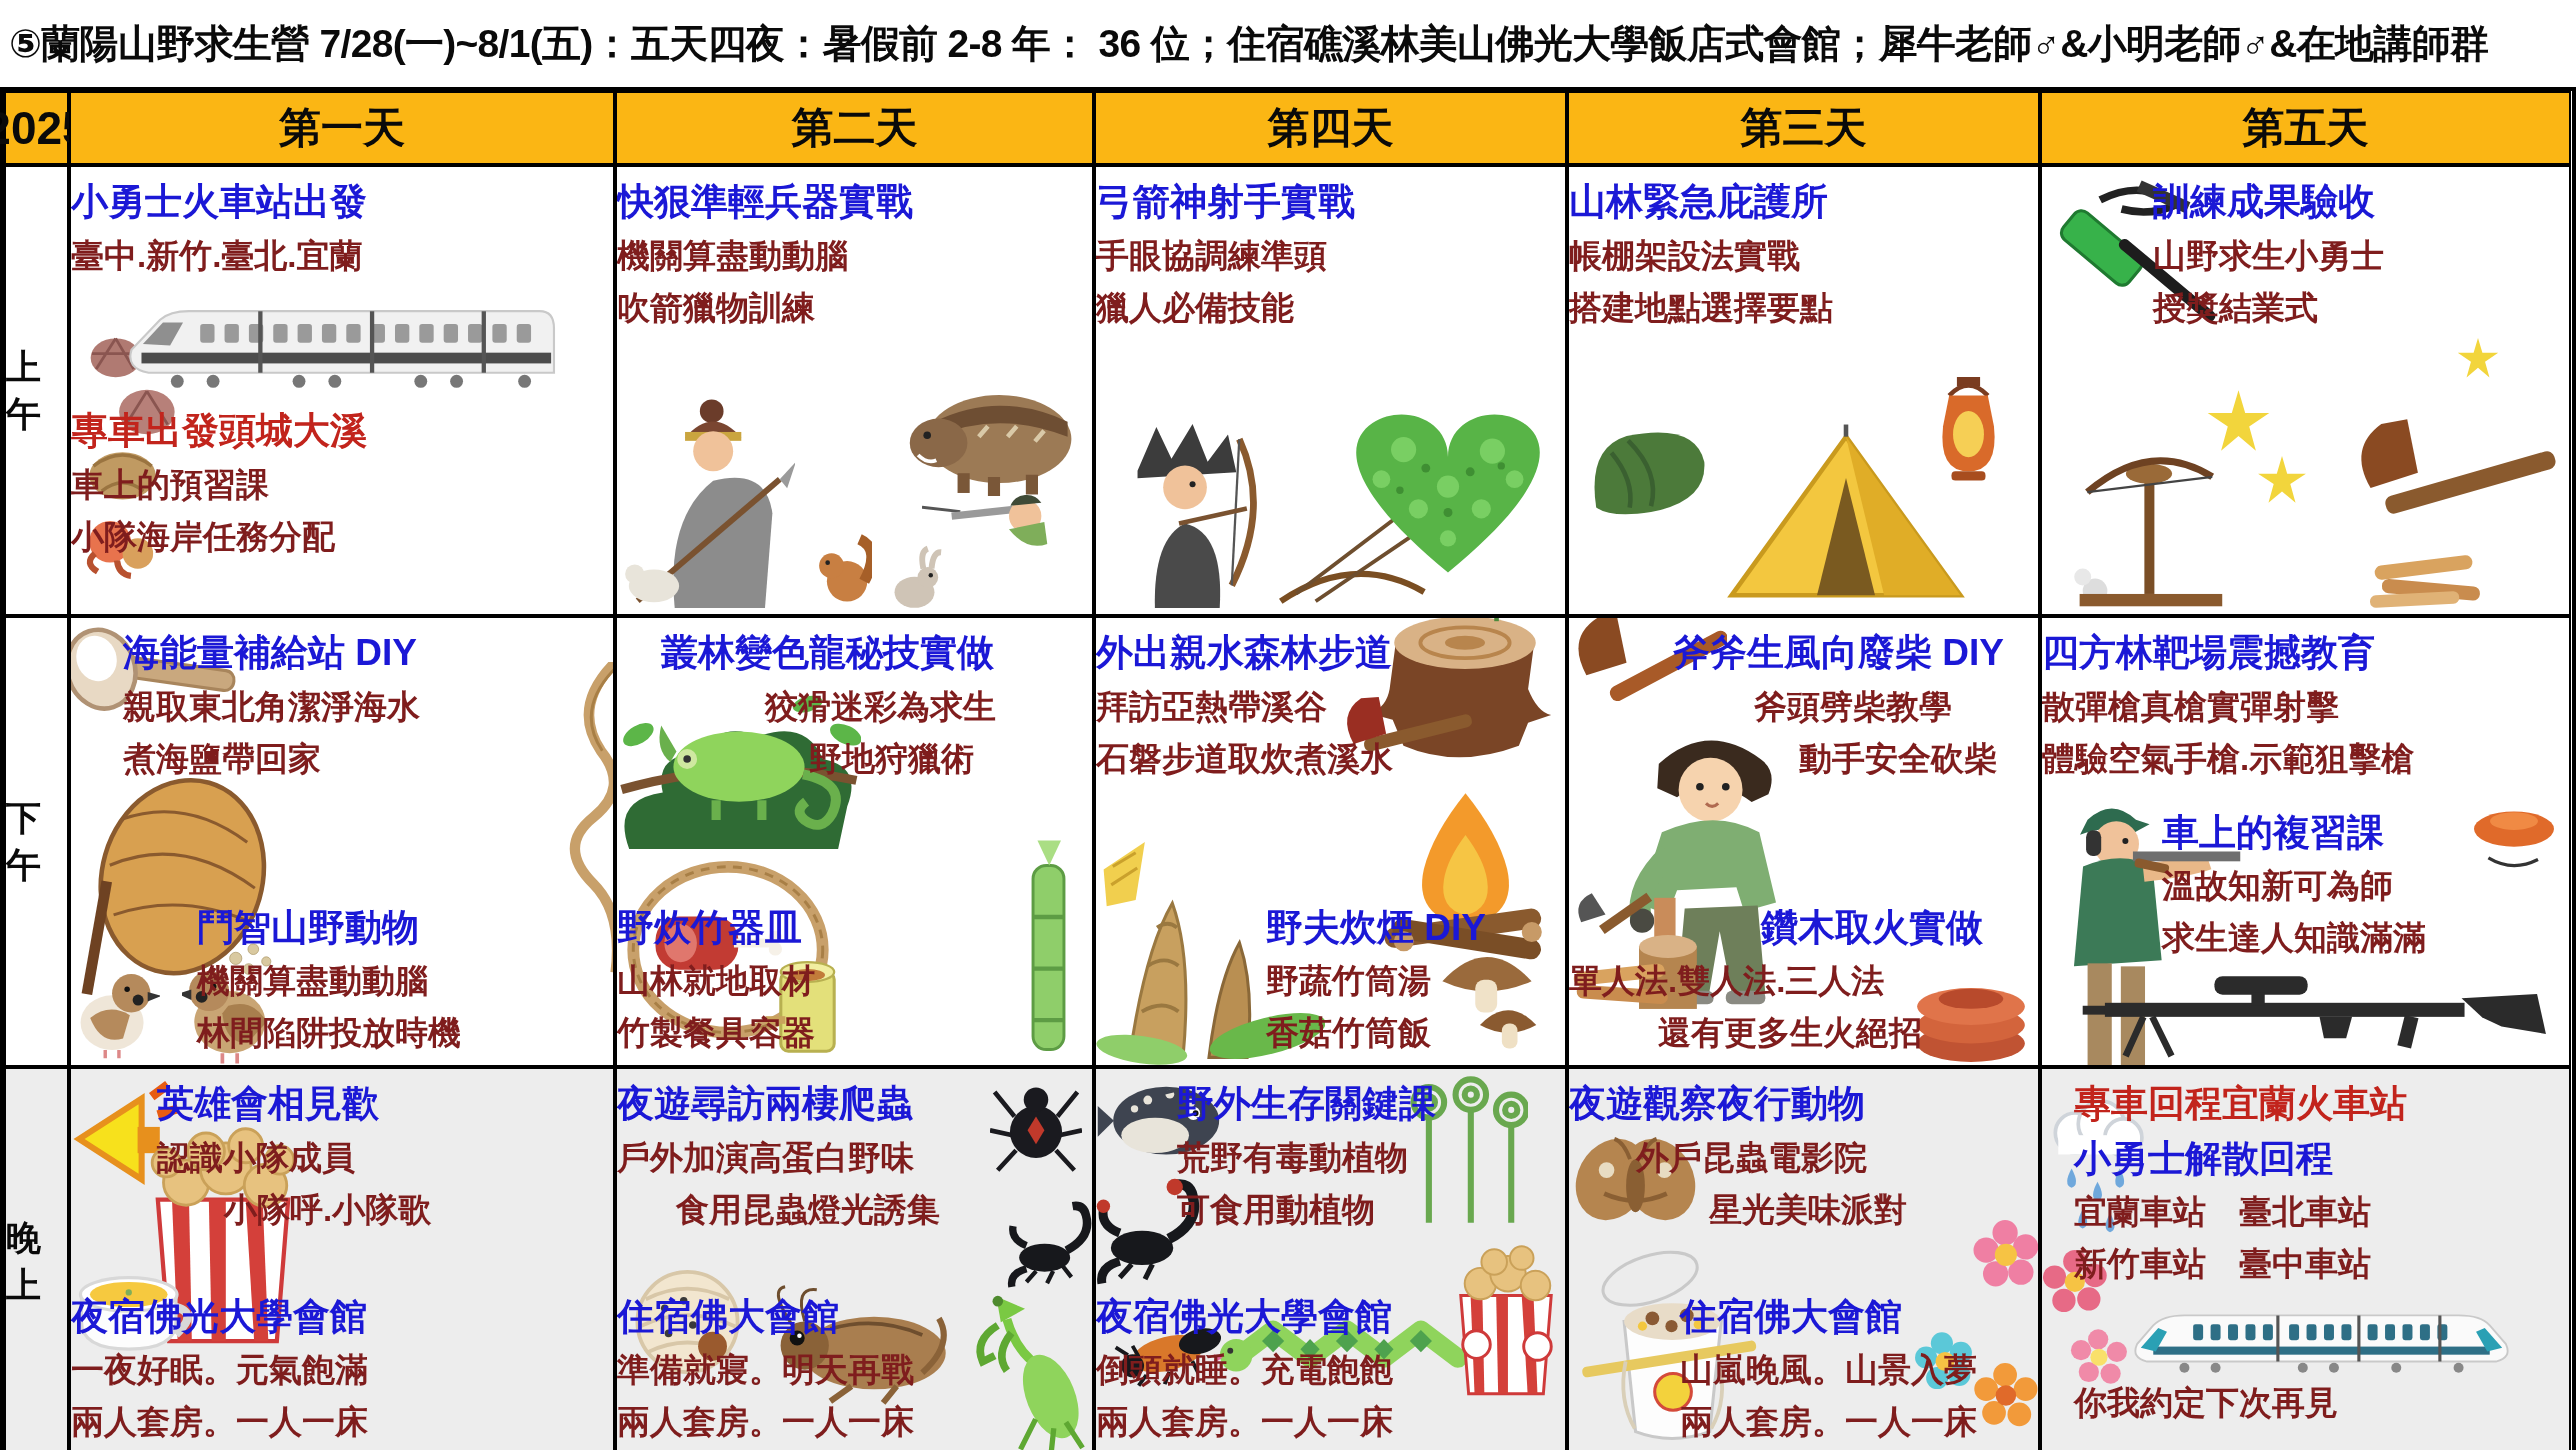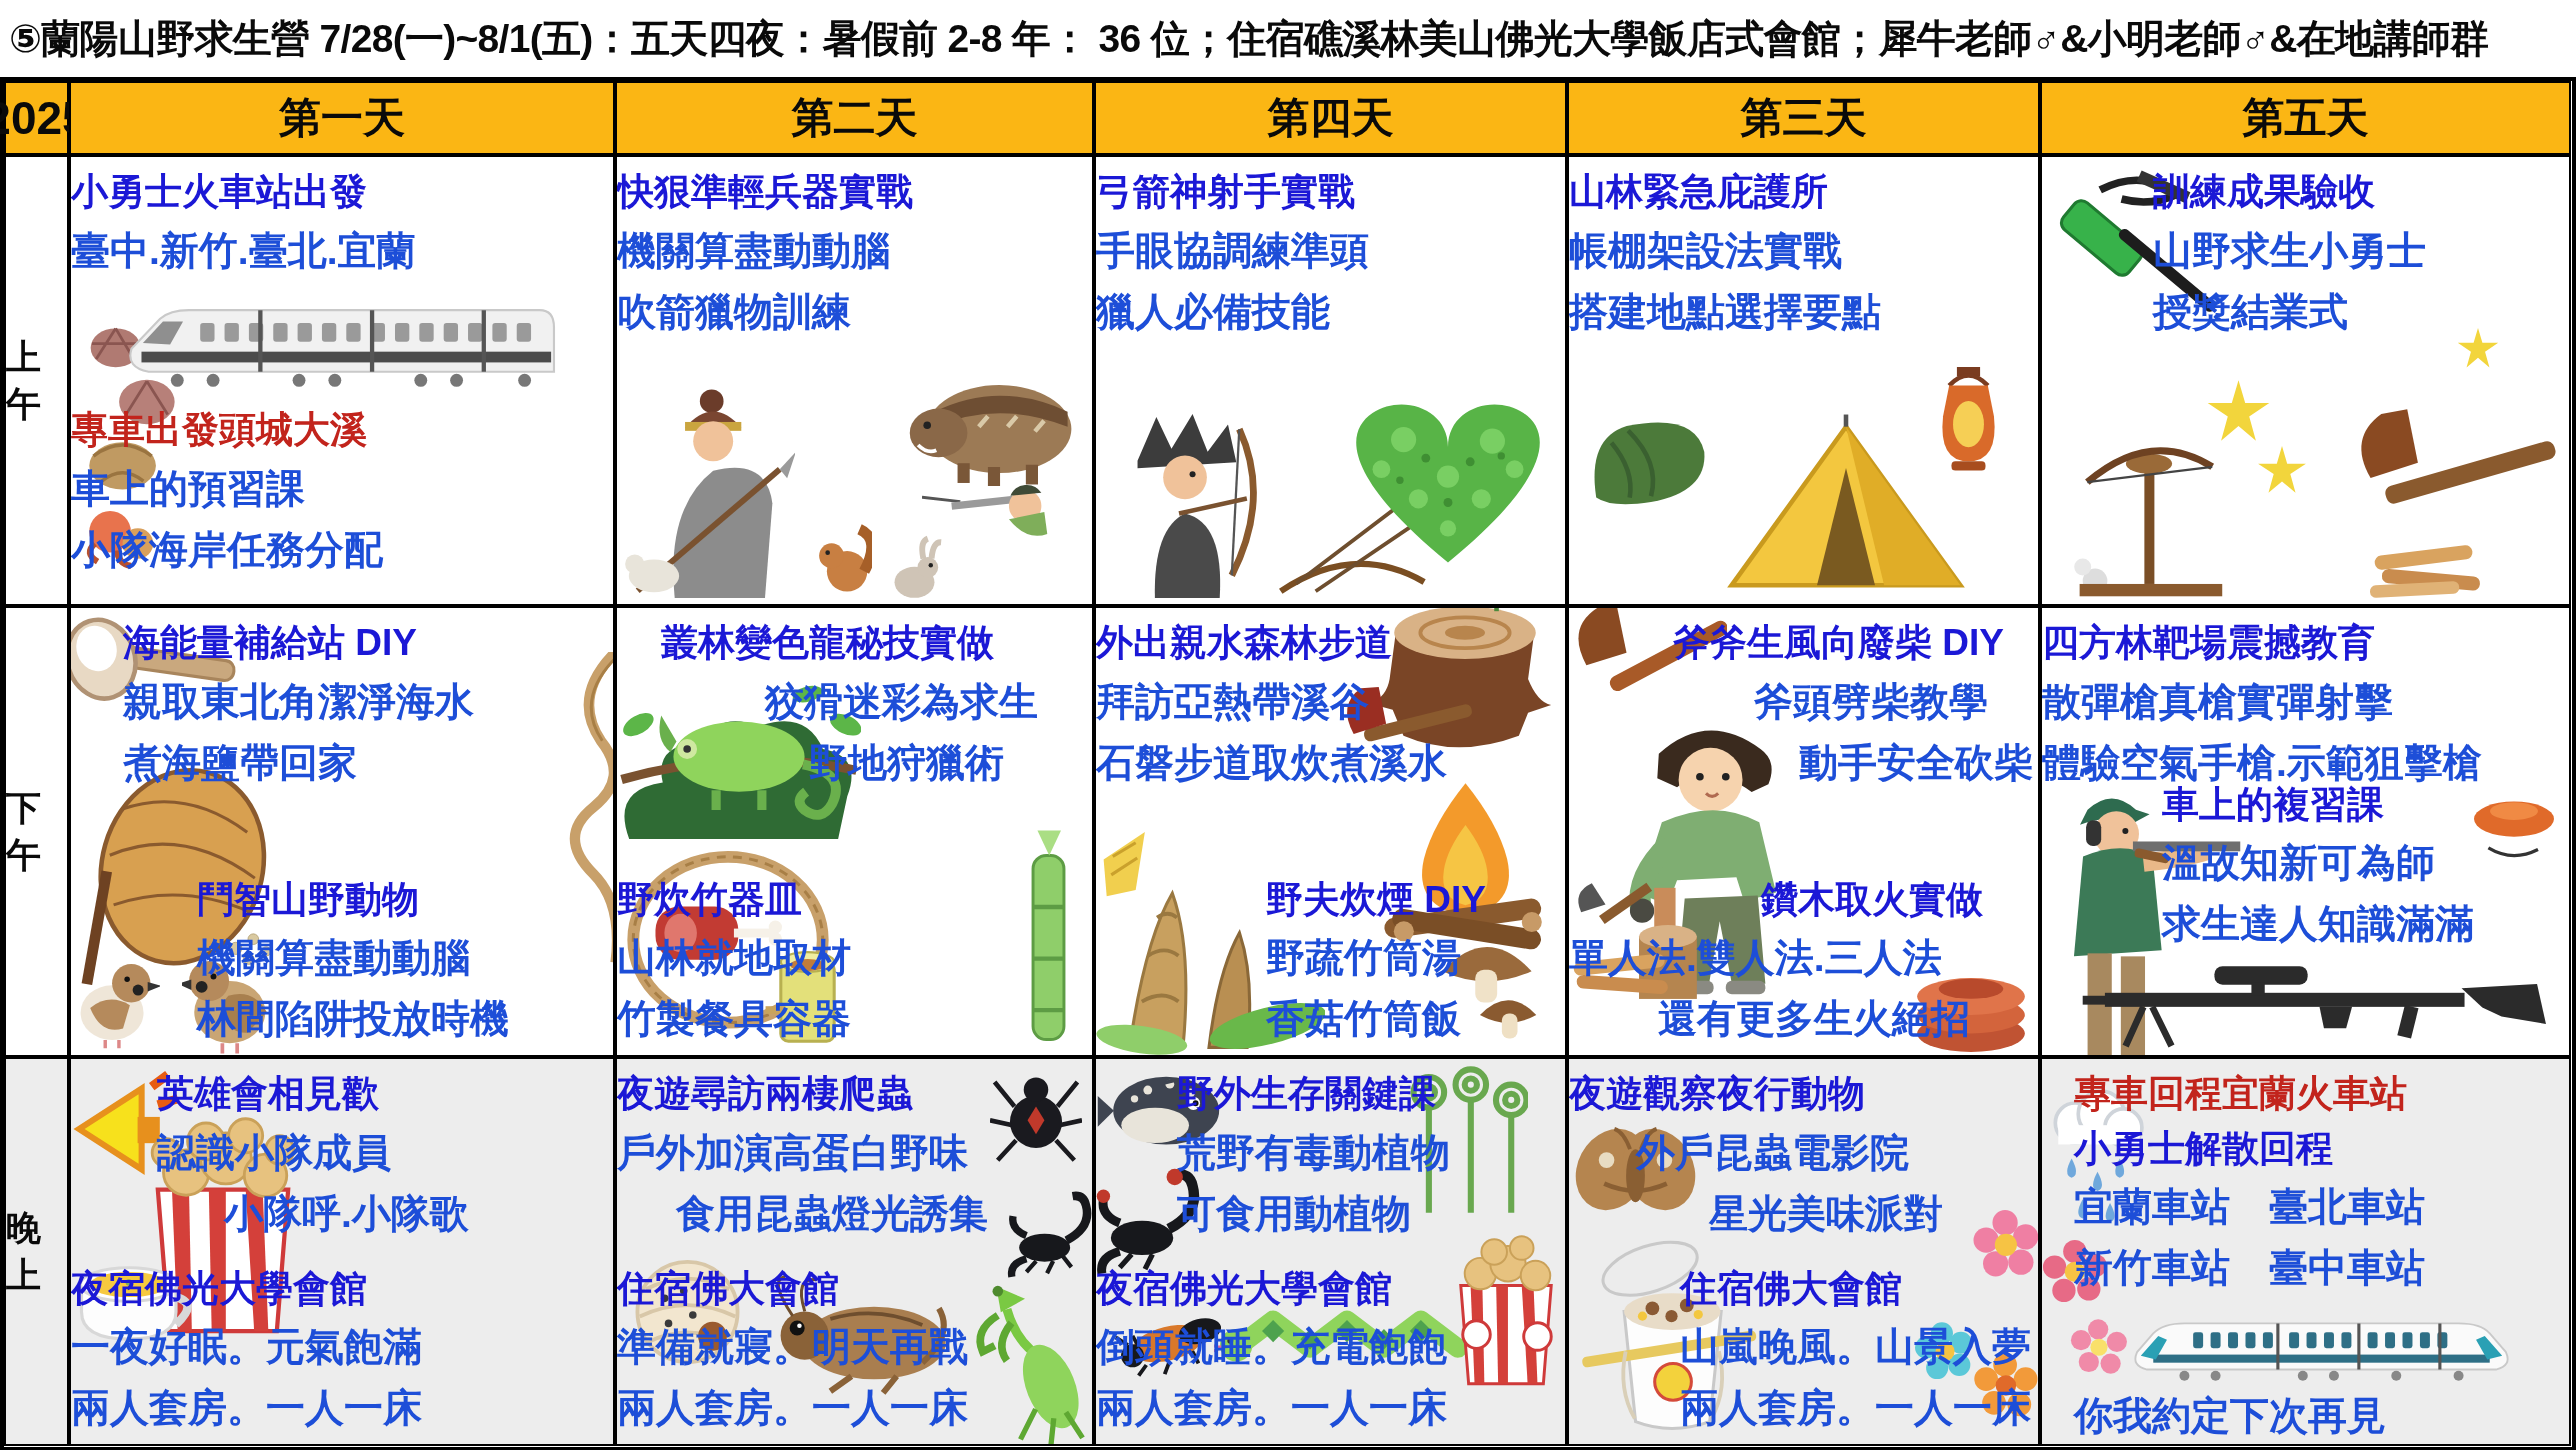--- a/index.html
+++ b/index.html
@@ -1,35 +1,35 @@
 <!DOCTYPE html>
 <html style="font-size:12px"><head>
 <meta charset="utf-8">
 <style>
 :root{
   --yellow:#fbb614; --blue:#1b18d6; --red:#c2241c; --eve:#ededed; --ink:#0a0a0a;
 }
 *{box-sizing:border-box}
 body{margin:0;background:#fff;font-family:"Liberation Sans","DejaVu Sans",sans-serif;color:var(--ink)}
 .page{width:2576px;height:1451px;overflow:hidden;background:#fff}
-.titlebar{height:77px;display:flex;align-items:center;padding:0 9px;font-size:39px;font-weight:800;letter-spacing:-0.7px;white-space:nowrap}
+.titlebar{height:87px;display:flex;align-items:center;padding:0 9px;font-size:39px;font-weight:800;letter-spacing:-0.7px;white-space:nowrap}
 .tbl{display:grid;width:2576px;height:1374px;border:4.4px solid #000;
      grid-template-columns:65px 546px 479px 473px 473px 531px;
      grid-template-rows:74px 451px 451px 389px}
 .tbl>div{border:2.2px solid #000}
 .hd{background:var(--yellow);display:flex;align-items:center;justify-content:center;font-size:42px;font-weight:800}
 .yr{font-size:46px}
 .lab{display:flex;align-items:center;justify-content:center;font-size:35px;font-weight:800;background:#fff}
 .c{position:relative;background:#fff;overflow:hidden;text-align:left}
 .eve{background:var(--eve)}
 .ct{position:relative;z-index:2}
 .bot{position:absolute;left:0;right:0;bottom:9px;z-index:2}
 .hb{color:var(--blue);font-size:37px;font-weight:800;margin:10.4px 0 0}
 .hr{color:var(--red);font-size:37px;font-weight:800;margin:10.4px 0 0}
-.tl{font-size:39px;font-weight:800;margin:6.7px 0 0;color:#1d4ed8}
+.tl{font-size:33px;font-weight:800;margin:6.7px 0 0;color:#7f1d1d}
 .ic{position:absolute;z-index:1}
 .blk{display:block;margin:6px auto 0;position:relative;z-index:1}
 </style>
 </head>
 <body>
 
 <div class="page">
 
   <div class="titlebar">⑤蘭陽山野求生營 7/28(一)~8/1(五)：五天四夜：暑假前 2-8 年： 36 位；住宿礁溪林美山佛光大學飯店式會館；犀牛老師♂&amp;小明老師♂&amp;在地講師群</div>
 

